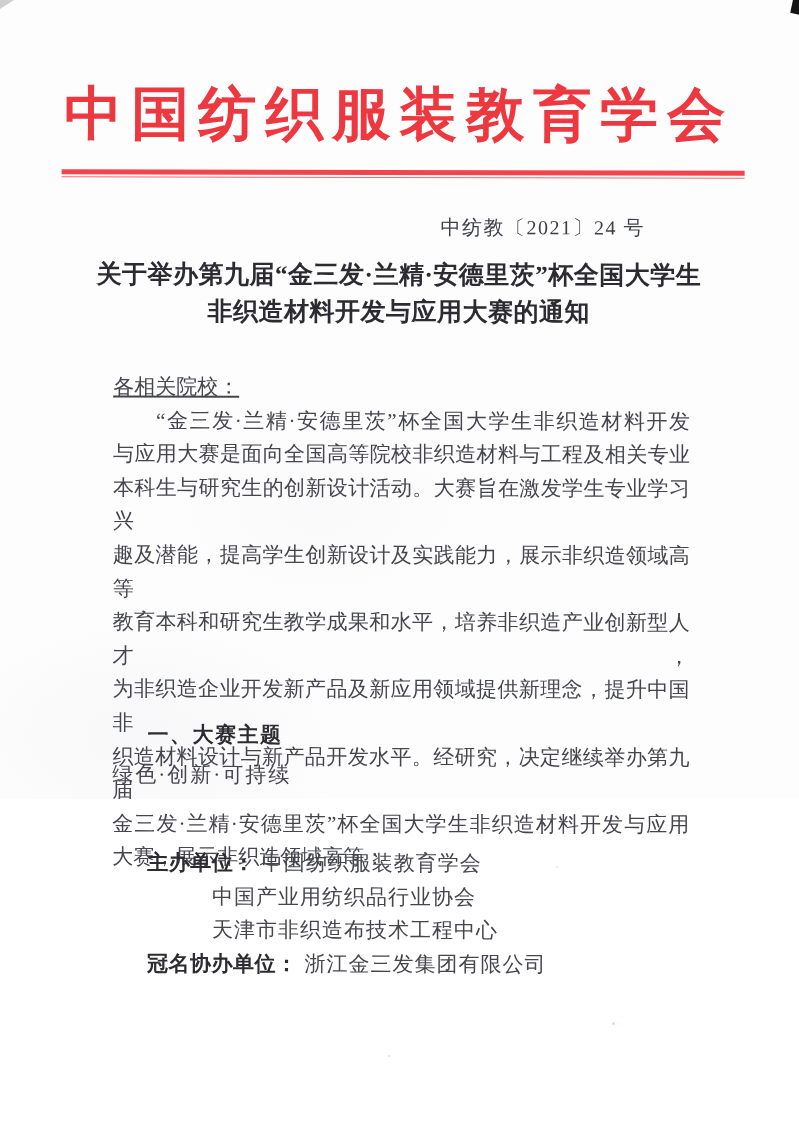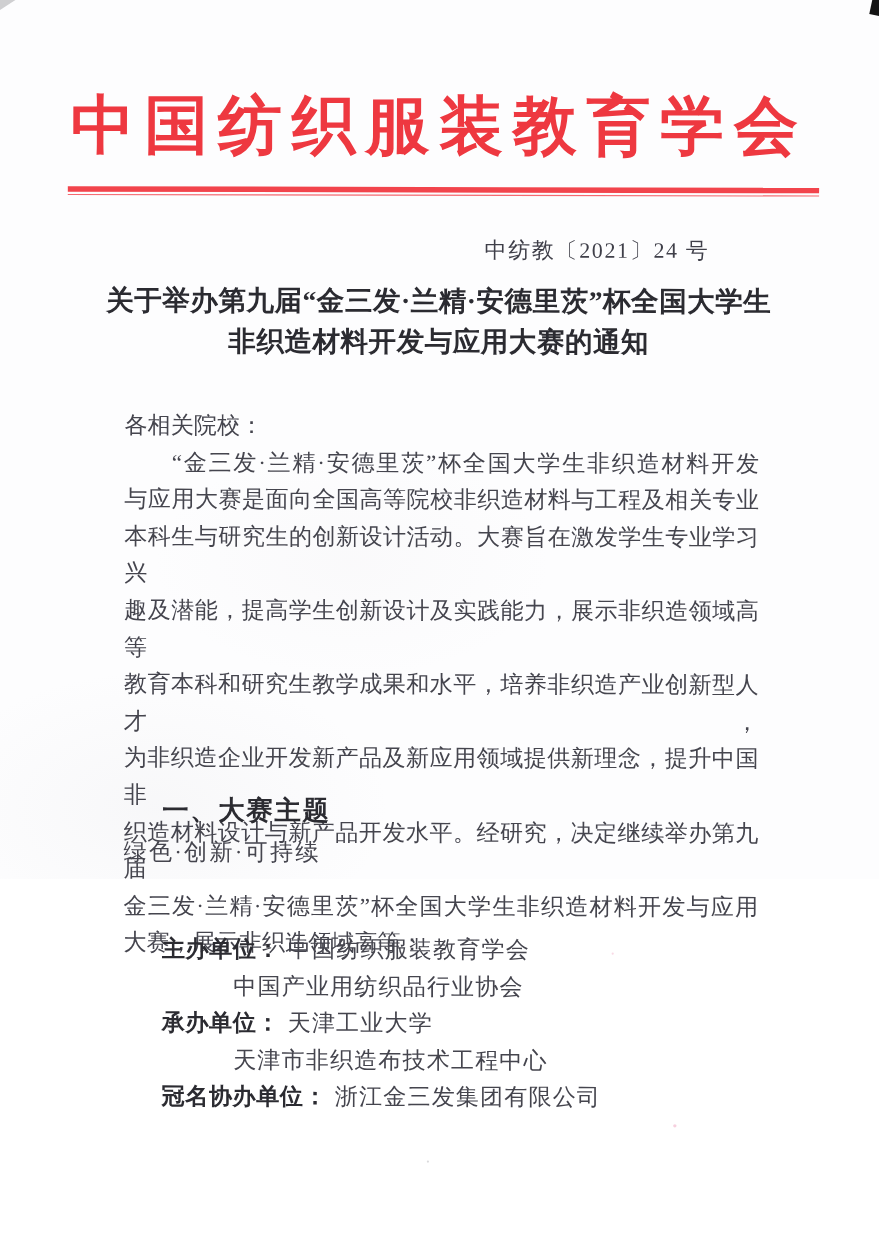--- a/index.html
+++ b/index.html
@@ -70,30 +70,30 @@
     line-height: 37px; letter-spacing: 0.5px;
     color: var(--ink-dark, #2b2b31);
   }
 
   
   .body-text {
     position: absolute; top: 371px; left: 114px; width: 577px;
     font-size: 21px; line-height: 33.6px;
     color: var(--ink-body, #45454e);
   }
-  .salutation { text-align: left; }
+  .salutation { text-align: left; text-decoration: underline; }
   .body-line { text-align: justify; }
   .body-line.justify { text-align-last: justify; }
   .body-line.indent { text-indent: 43px; }
 
   
   .section-heading {
     position: absolute; left: 149px;
     font-family: "Liberation Sans", "DejaVu Sans", sans-serif;
-    font-size: 24px; font-weight: bold; letter-spacing: 1.5px;
+    font-size: 21px; font-weight: bold; letter-spacing: 1.5px;
     color: var(--ink-dark, #2b2b31);
     white-space: nowrap;
   }
   .heading-1 { top: 721px; }
   .heading-2 { top: 805px; }
   .theme-line {
     position: absolute; top: 761px; left: 114px;
     font-size: 21px; letter-spacing: 2px;
     color: var(--ink-body, #45454e);
     white-space: nowrap;
@@ -152,19 +152,18 @@
     </div>
 
     <div class="section-heading heading-1">一、大赛主题</div>
 
     <div class="theme-line">绿色·创新·可持续</div>
 
 
     <div class="org-block" id="org-rows">
         <div class="org-row"><span class="org-label">主办单位：</span><span class="org-value">中国纺织服装教育学会</span></div>
         <div class="org-row cont"><span class="org-value">中国产业用纺织品行业协会</span></div>
-        <div class="org-row"><span class="org-label">承办单位：</span><span class="org-value">天津工业大学</span></div>
         <div class="org-row cont"><span class="org-value">天津市非织造布技术工程中心</span></div>
         <div class="org-row"><span class="org-label">冠名协办单位：</span><span class="org-value">浙江金三发集团有限公司</span></div>
       </div>
 
   </div>
 </div>
 
 </body></html>

